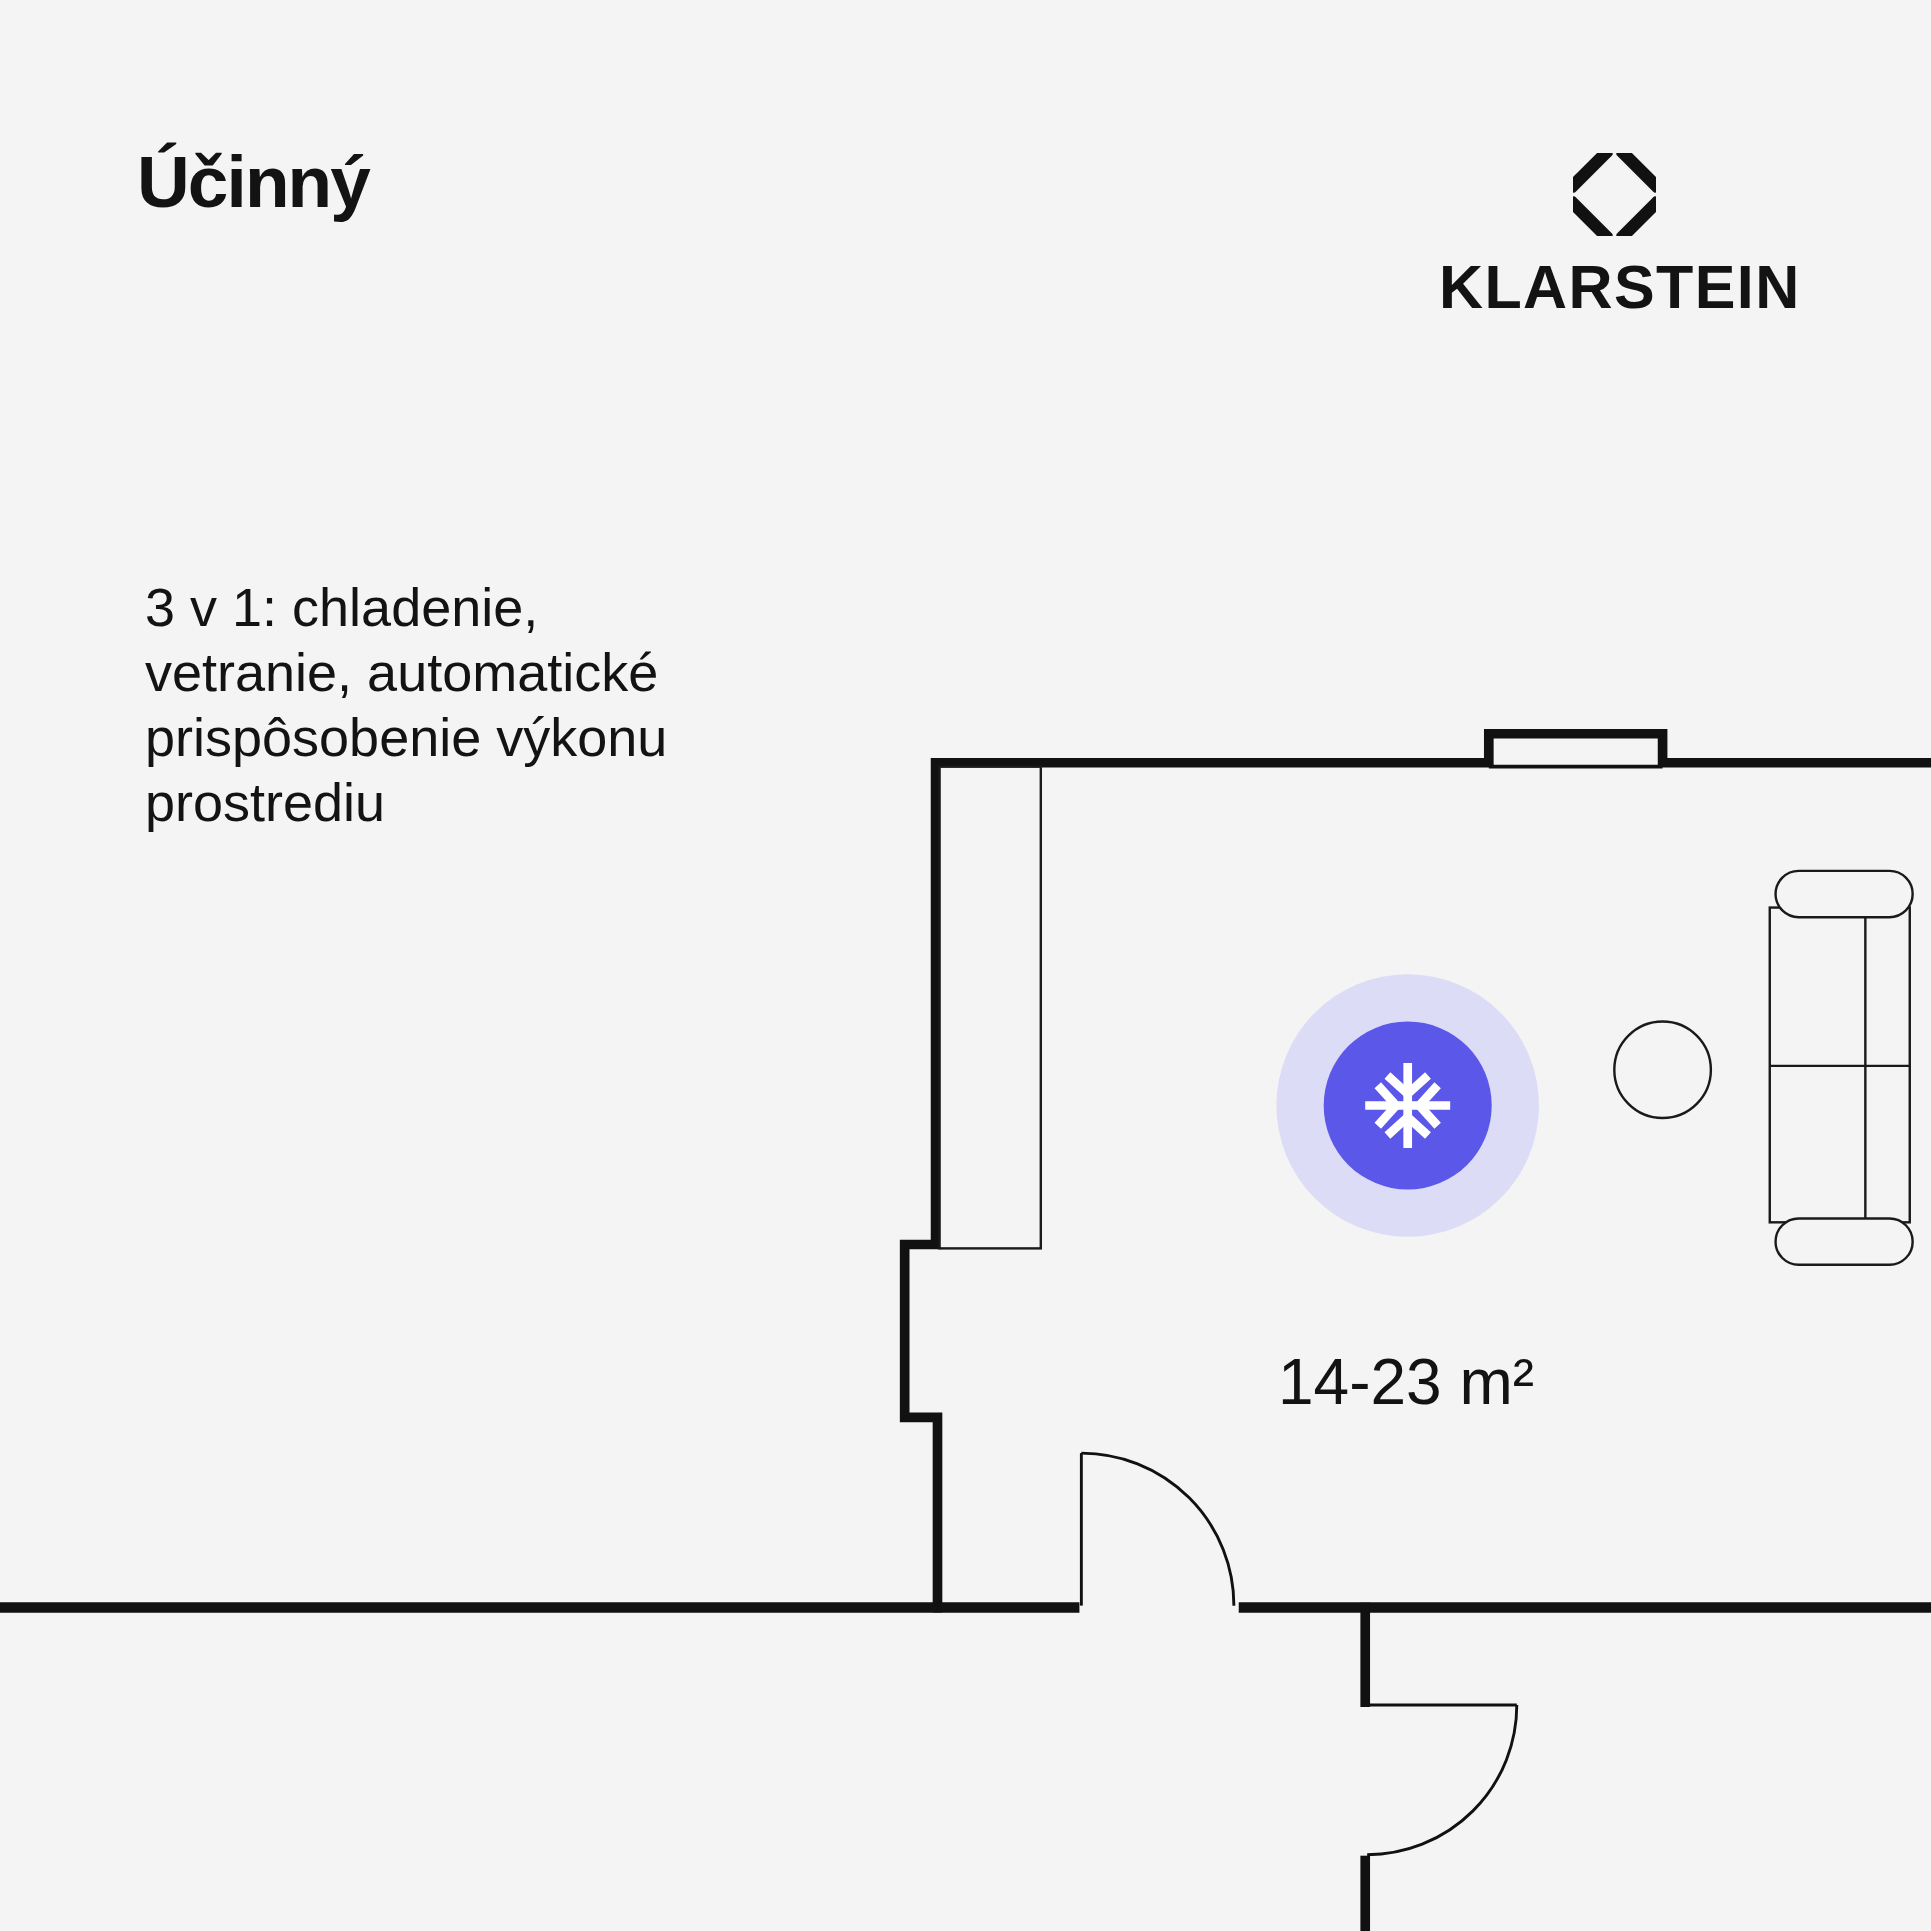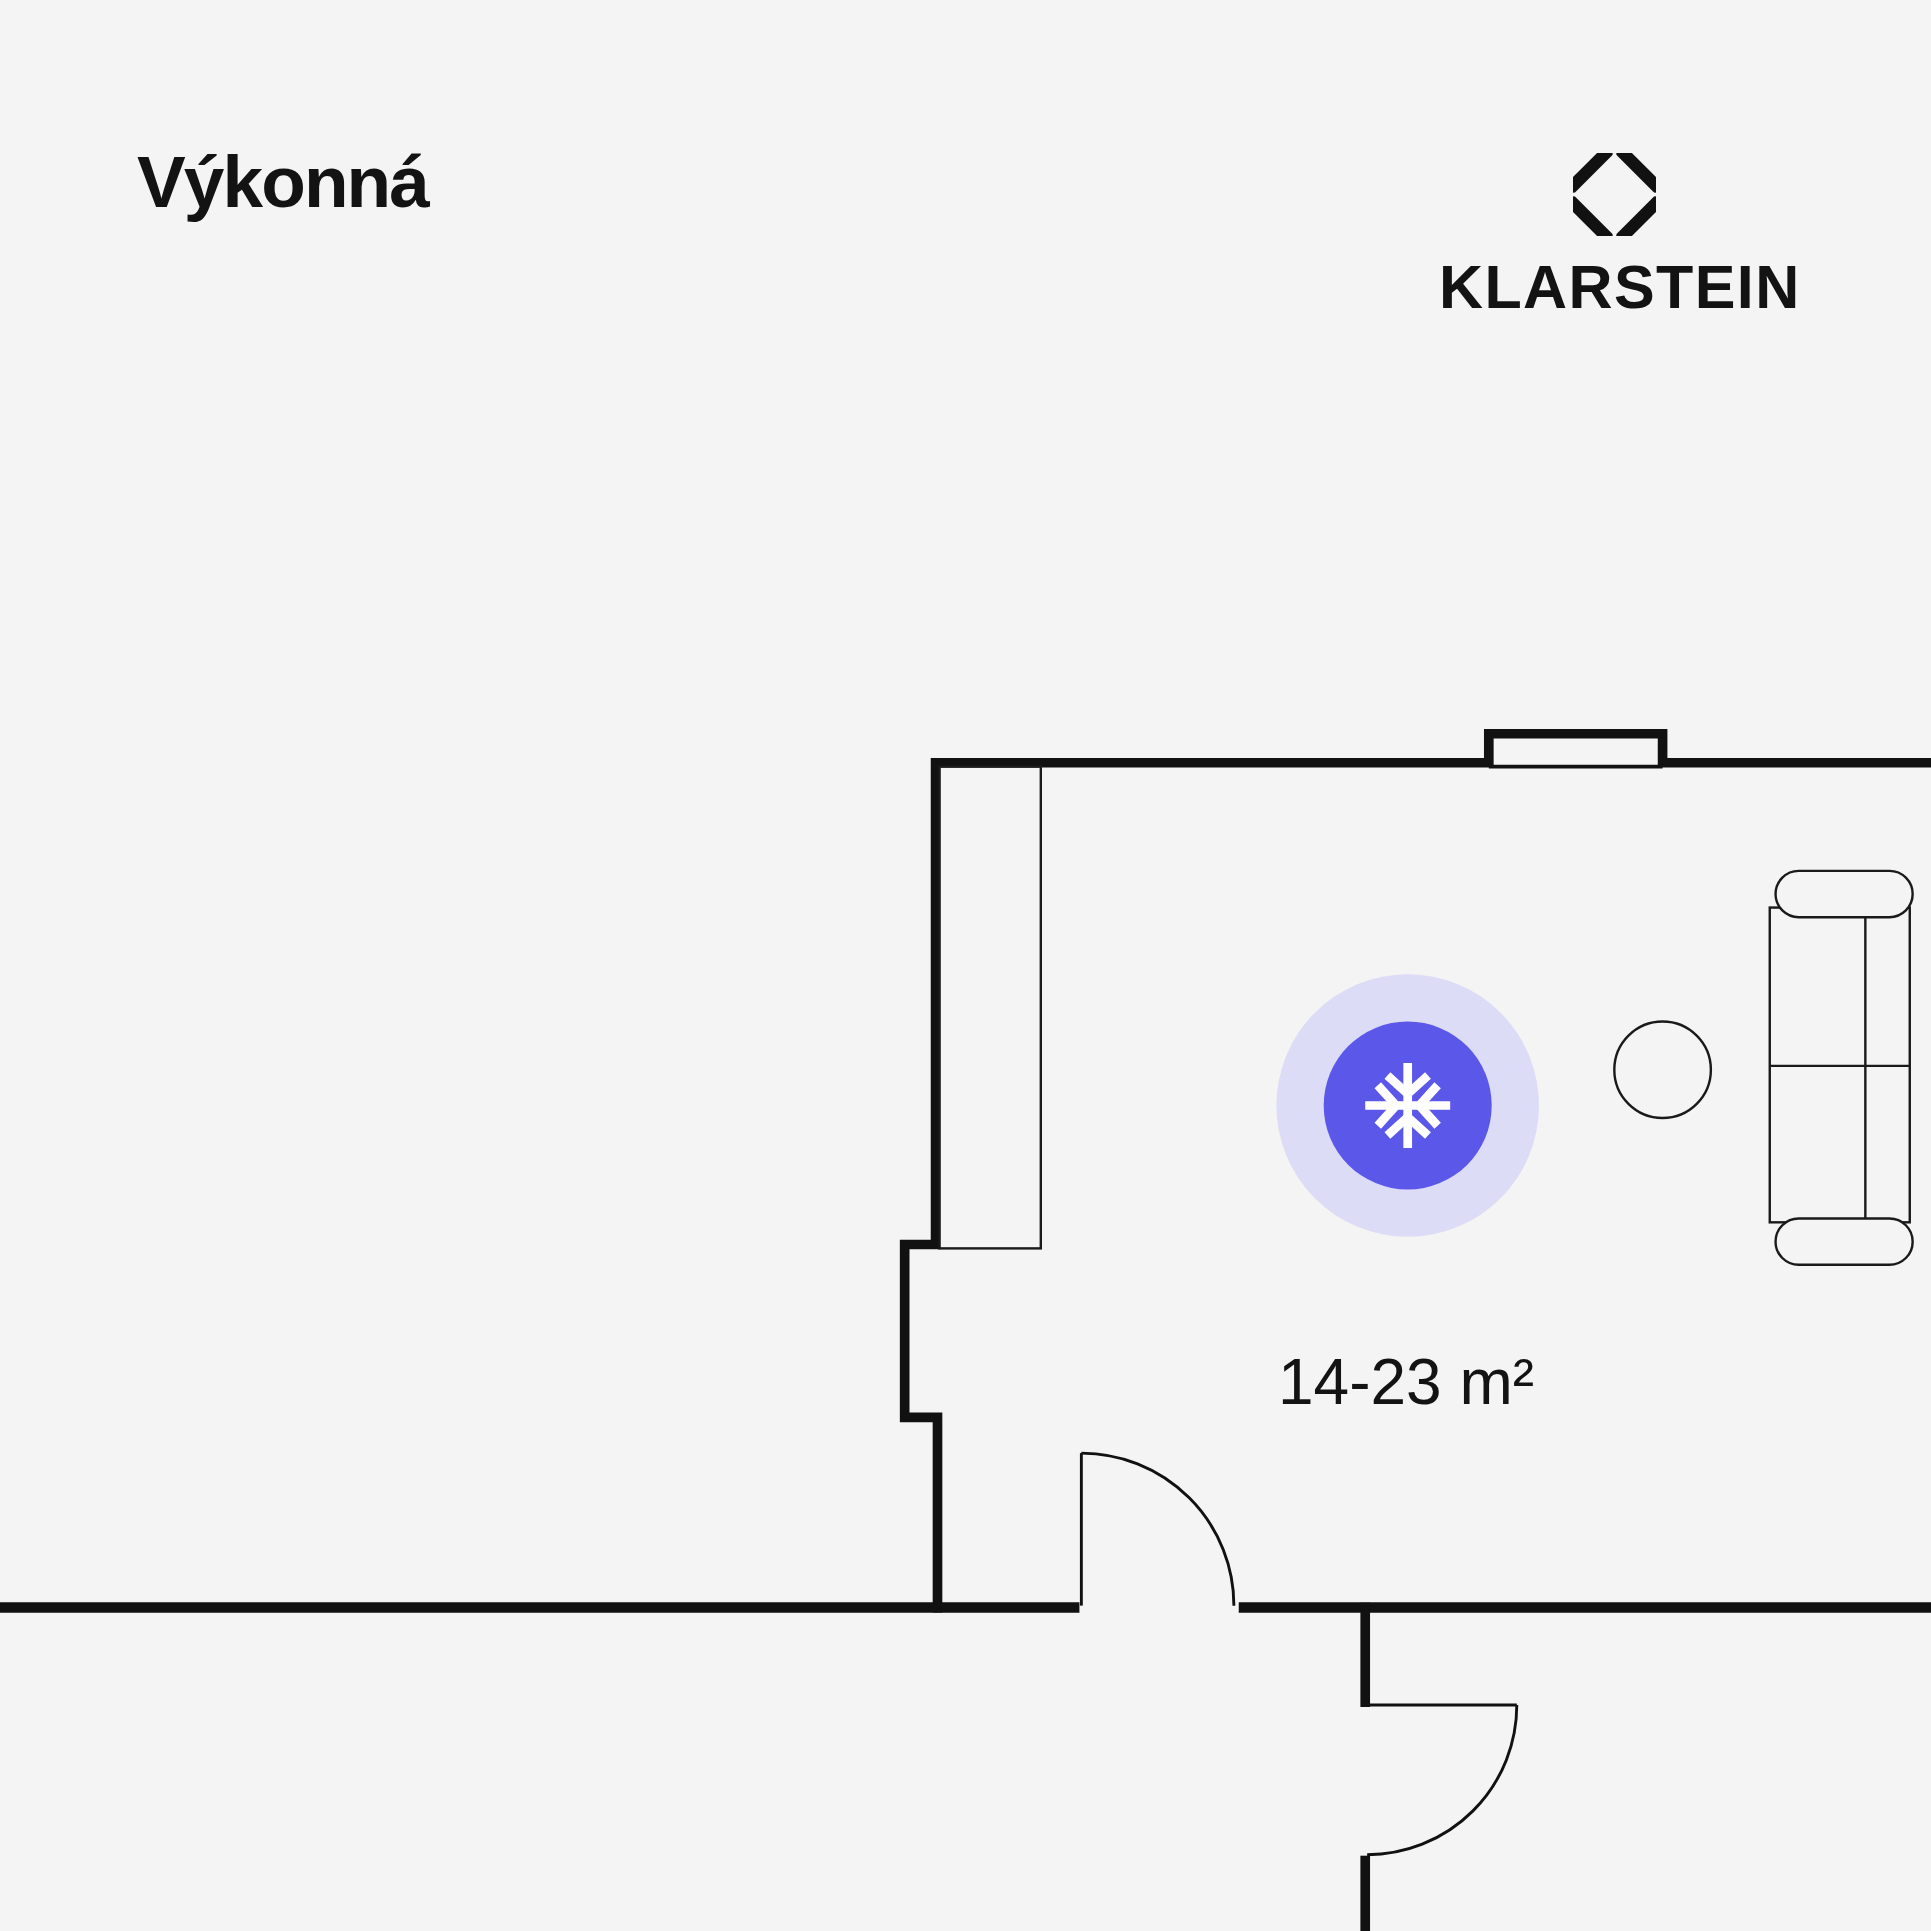--- a/index.html
+++ b/index.html
@@ -37,23 +37,27 @@
   .area-label{
     position:absolute;left:1213px;top:1350px;width:386px;text-align:center;
     font-size:64px;font-weight:400;line-height:1;letter-spacing:0;
   }
 </style>
 </head>
 <body>
 
 <div class="canvas">
 
-  <h1 class="page-title">Výkonná</h1>
+  <h1 class="page-title">Účinný</h1>
 
 
+  <p class="para threeinone">3 v 1: chladenie,
+vetranie, automatické
+prispôsobenie výkonu
+prostrediu</p>
 
   <div class="brand">
     <svg class="brand-icon" viewBox="0 0 100 100" aria-hidden="true">
       <path fill-rule="evenodd" d="M29,0 L71,0 L100,29 L100,71 L71,100 L29,100 L0,71 L0,29 Z M50,0 L100,50 L50,100 L0,50 Z" fill="#111111"></path>
       <rect x="47.8" y="-1" width="4.4" height="10" fill="#f4f4f4"></rect>
       <rect x="47.8" y="91" width="4.4" height="10" fill="#f4f4f4"></rect>
       <rect x="-1" y="47.8" width="10" height="4.4" fill="#f4f4f4"></rect>
       <rect x="91" y="47.8" width="10" height="4.4" fill="#f4f4f4"></rect>
     </svg>
     <div class="brand-wordmark">KLARSTEIN</div>

